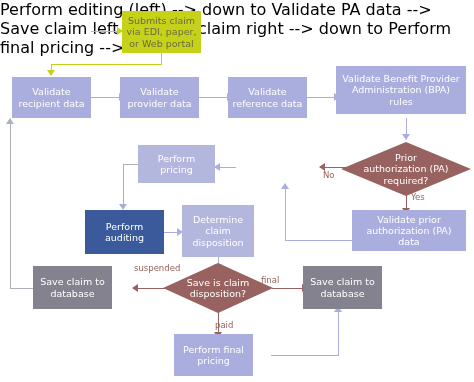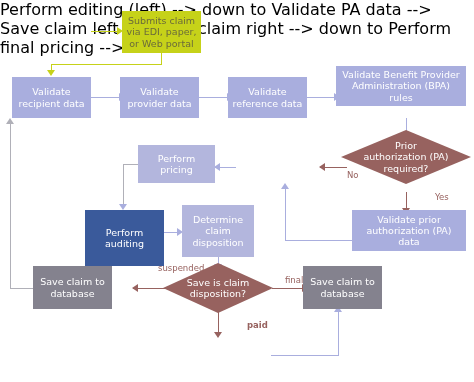--- a/index.html
+++ b/index.html
@@ -112,21 +112,20 @@
 
   .ah-u.gray { border-bottom-color: #b0b0b8; }
 
   
   .edge-label {
     position: absolute;
     font-size: 8.5px;
     color: #97625f;
     z-index: 4;
     white-space: nowrap;
-    margin-left: 24px;
   }
 </style>
 </head>
 <body>
 
 <div id="canvas">
 
   
 
   
@@ -226,46 +225,46 @@
   <div class="node n-lav" style="left:120px; top:77px; width:79px; height:41px;">
     <span class="label">Validate
 provider data</span>
   </div>
 
   <div class="node n-lav" style="left:228px; top:77px; width:79px; height:41px;">
     <span class="label">Validate
 reference data</span>
   </div>
 
-  <div class="node n-lav" style="left:336px; top:66px; width:130px; height:40px;">
+  <div class="node n-lav" style="left:336px; top:66px; width:130px; height:48px;">
     <span class="label">Validate Benefit Provider
 Administration (BPA)
 rules</span>
   </div>
 
   
-  <div class="diamond" style="left:341px; top:130px; width:130px; height:54px;">
+  <div class="diamond" style="left:341px; top:142px; width:130px; height:54px;">
     <div class="dshape"></div>
     <div class="label">Prior
 authorization (PA)
 required?</div>
   </div>
 
 
   <div class="node n-lav2" style="left:138px; top:145px; width:77px; height:38px;">
     <span class="label">Perform pricing</span>
   </div>
 
   
   <div class="node n-lav" style="left:352px; top:210px; width:114px; height:41px;">
     <span class="label">Validate prior
 authorization (PA) data</span>
   </div>
 
-  <div class="node n-dark" style="left:85px; top:210px; width:79px; height:56px;">
+  <div class="node n-dark" style="left:85px; top:210px; width:79px; height:44px;">
     <span class="label">Perform
 auditing</span>
   </div>
 
   <div class="node n-lav2" style="left:182px; top:205px; width:72px; height:52px;">
     <span class="label">Determine
 claim
 disposition</span>
   </div>
 
@@ -280,25 +279,29 @@
     <span class="label">Save claim to
 database</span>
   </div>
 
   <div class="node n-gray" style="left:303px; top:266px; width:79px; height:43px;">
     <span class="label">Save claim to
 database</span>
   </div>
 
   
+  <div class="node n-lav" style="left:174px; top:334px; width:79px; height:42px;">
+    <span class="label">Perform final
+pricing</span>
+  </div>
 
   
   <div class="edge-label" style="left:323px; top:170px;">No</div>
 
   <div class="edge-label" style="left:411px; top:192px;">Yes</div>
 
   <div class="edge-label" style="left:134px; top:263px;">suspended</div>
 
   <div class="edge-label" style="left:261px; top:275px;">final</div>
 
-  <div class="edge-label" style="left:223px; top:320px;font-weight:bold;">paid</div>
+  <div class="edge-label" style="left:215px; top:320px;">paid</div>
 
 </div>
 
 </body></html>

